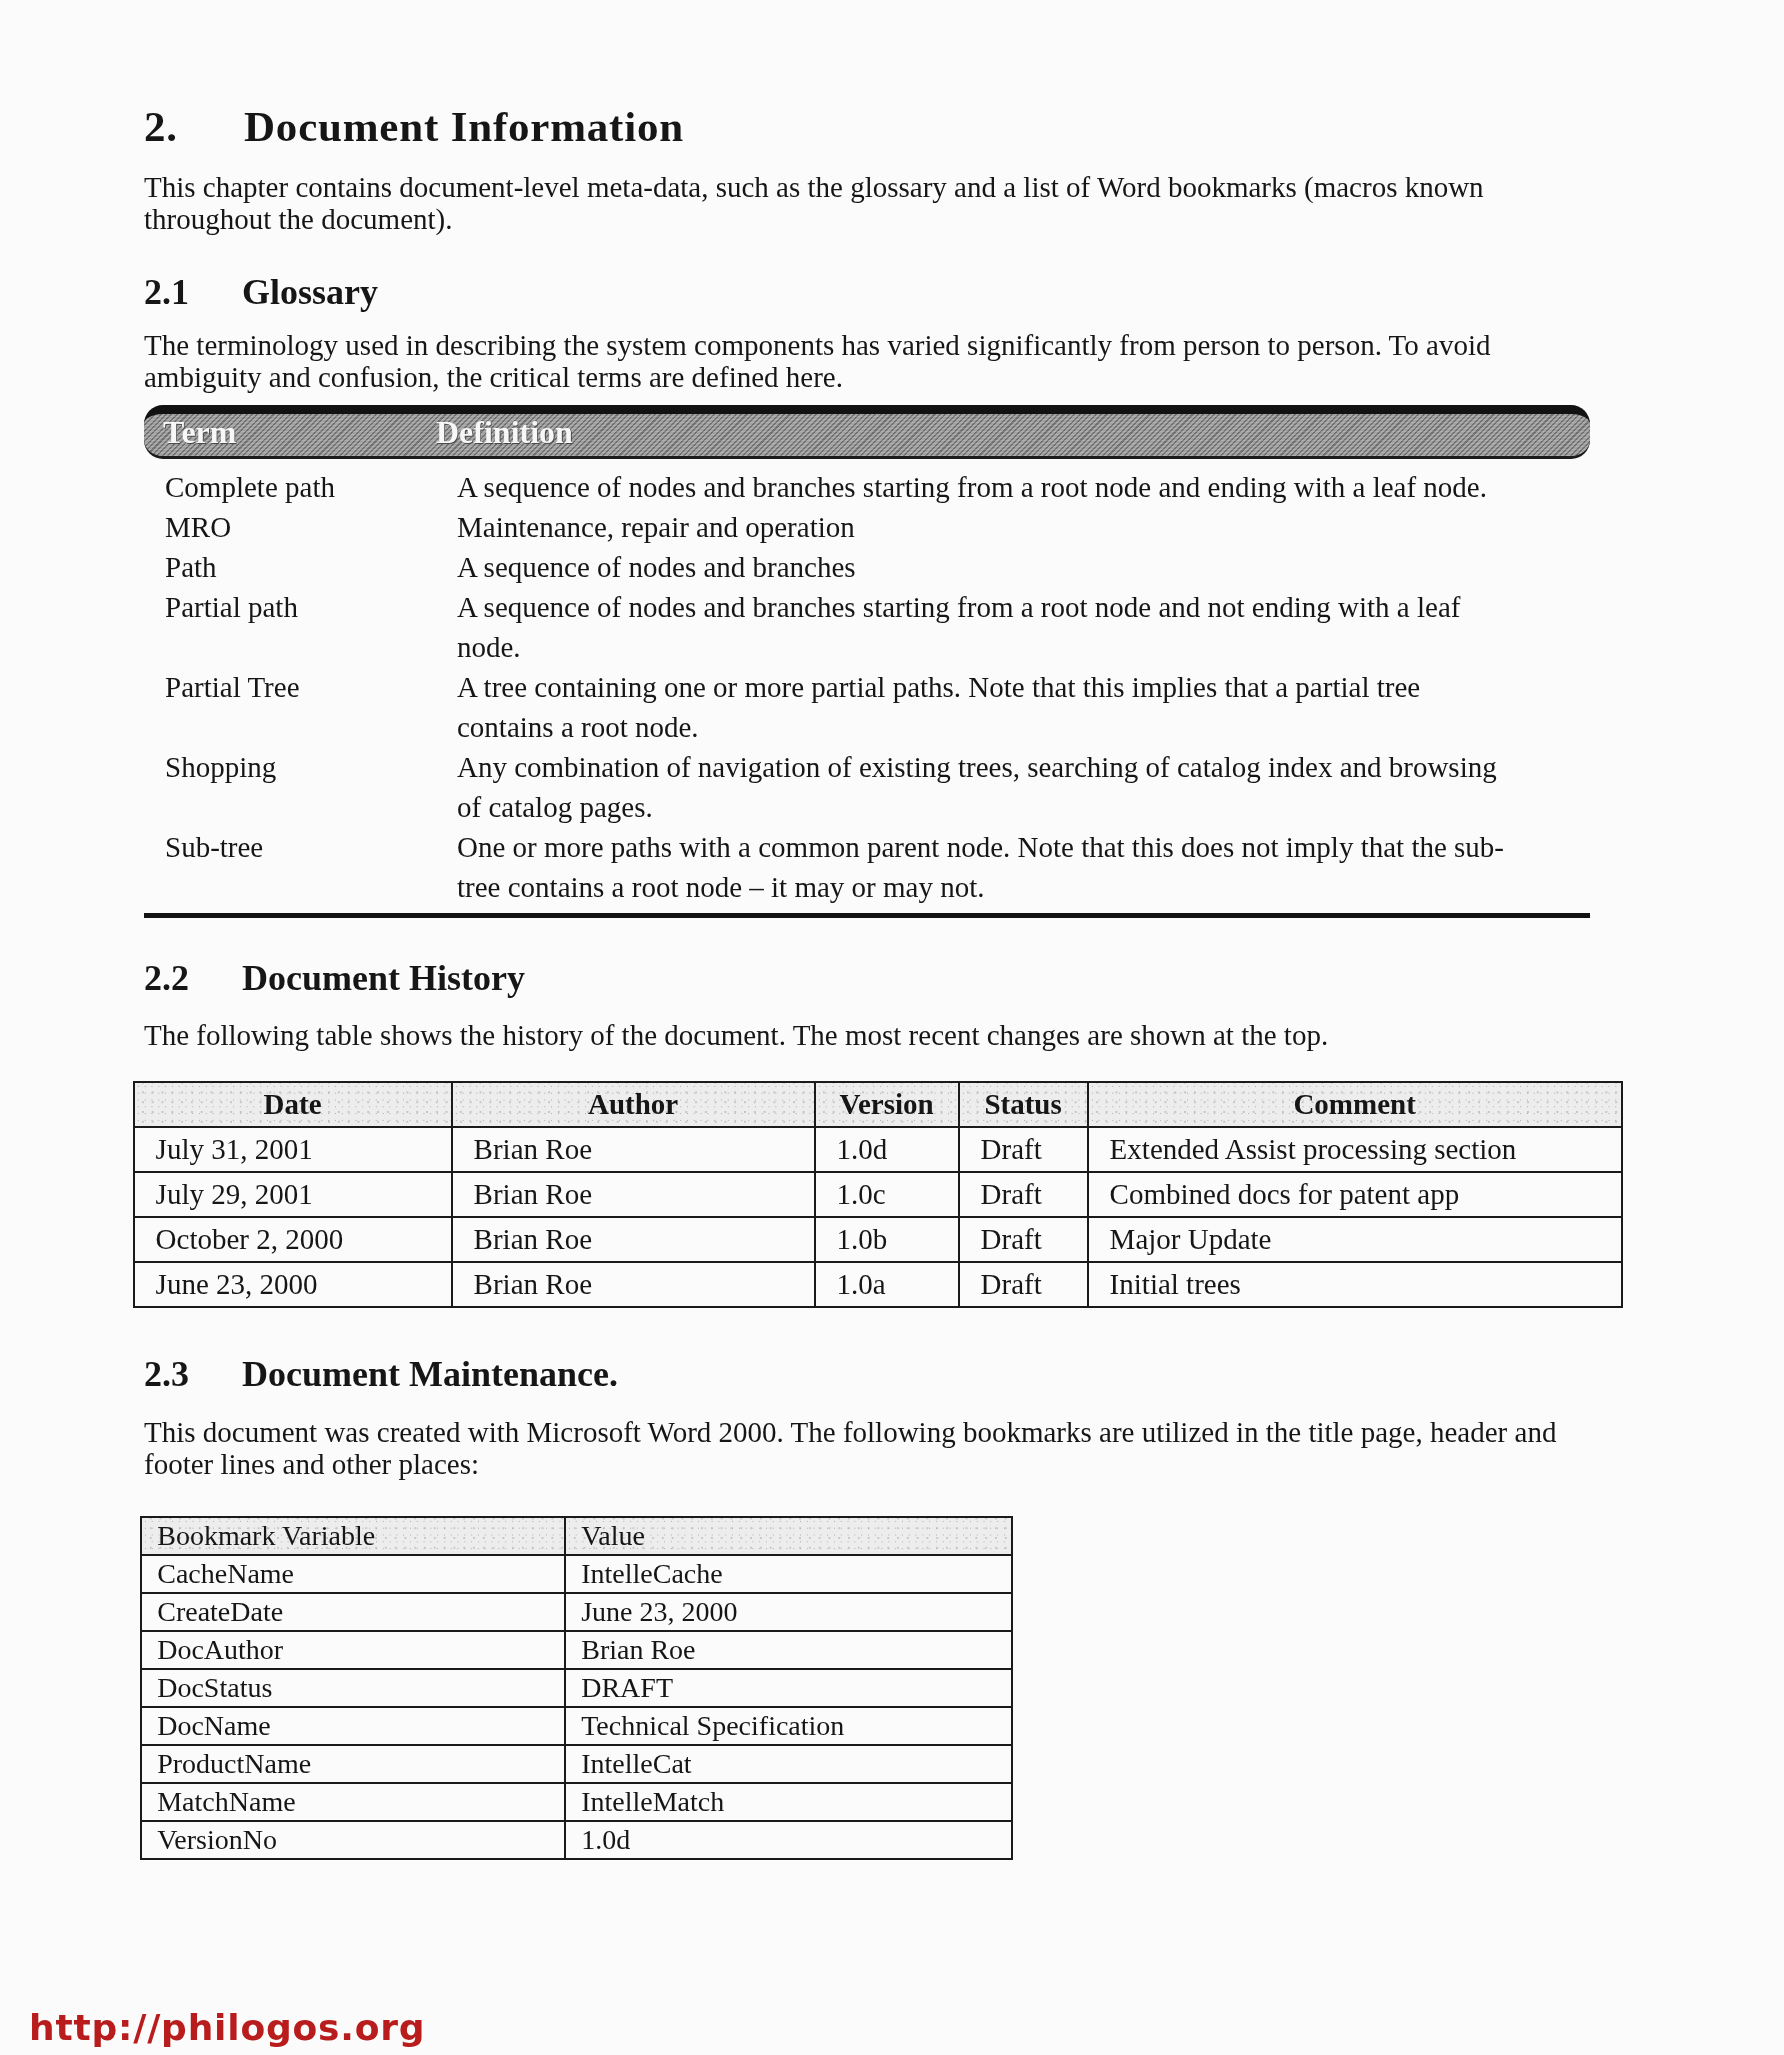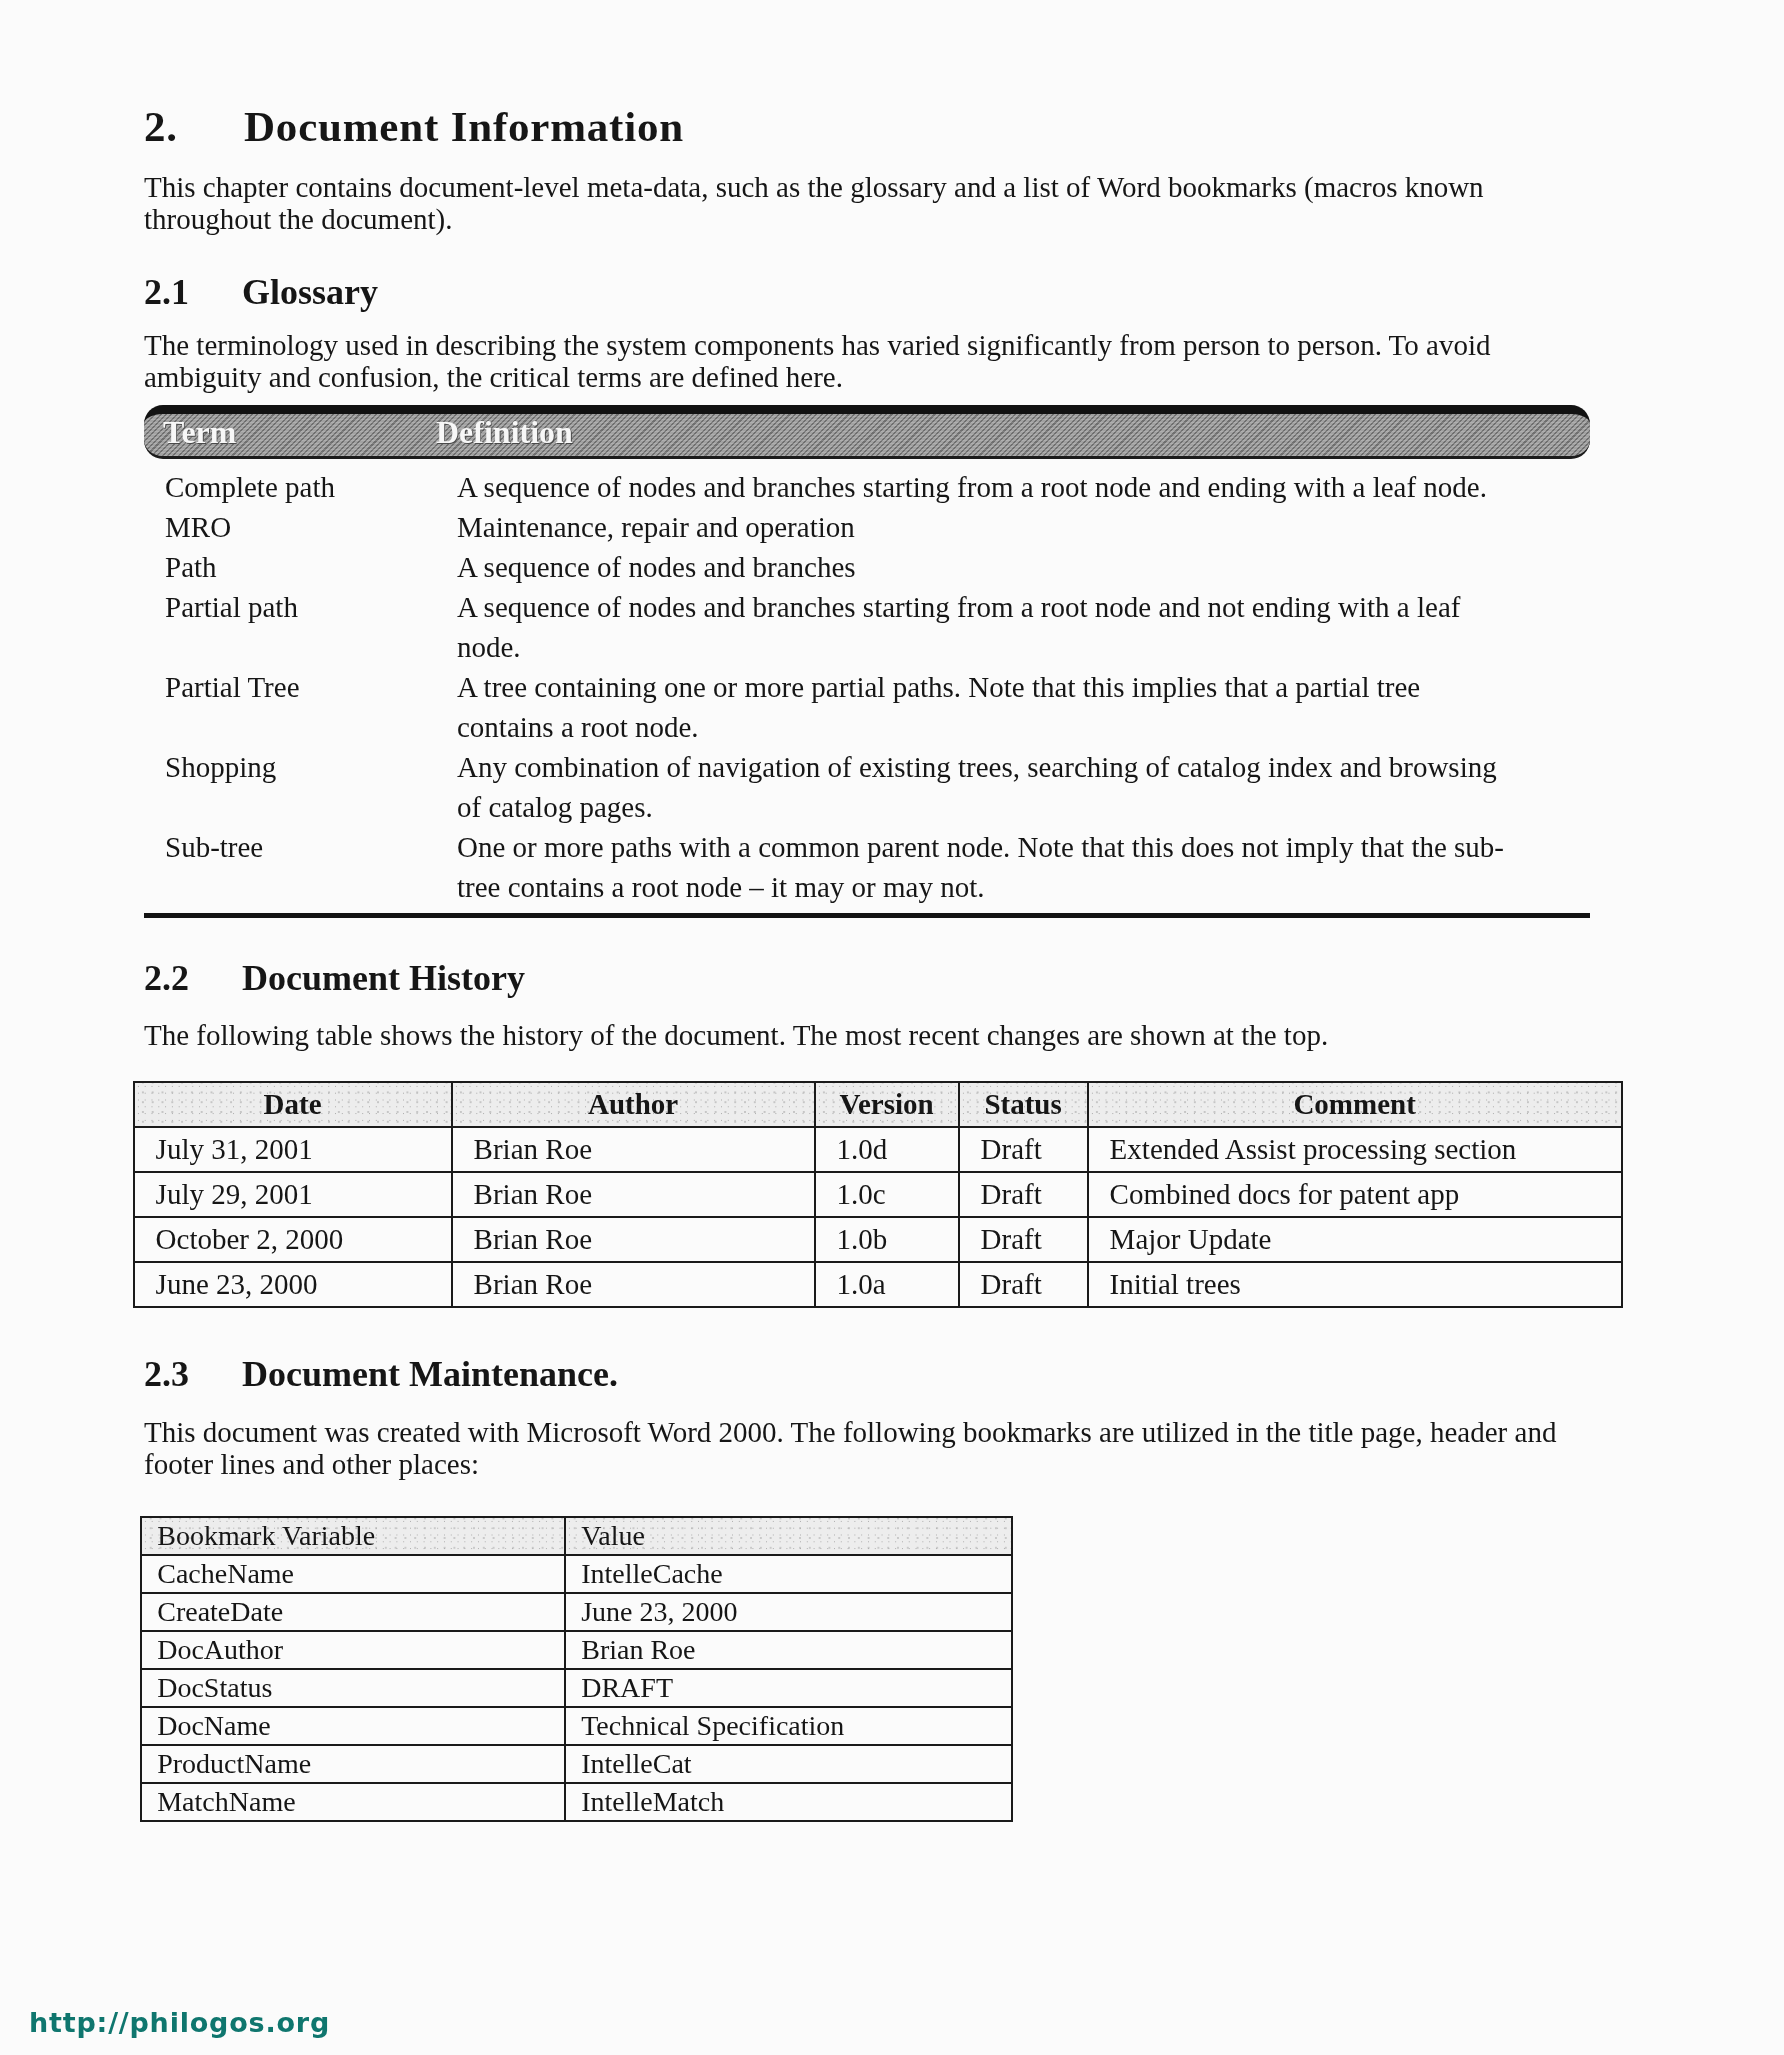--- a/index.html
+++ b/index.html
@@ -97,22 +97,22 @@
       radial-gradient(circle, #c9c9c9 0.7px, transparent 0.9px);
     background-size:6.8px 6.8px, 9.8px 9.8px;
     background-position:0 0, 3.8px 5.3px;
   }
   .w-var{width:424px;} .w-val{width:447px;}
 
   
   .watermark{
     position:absolute;left:29px;top:2007px;
     font-family:"DejaVu Sans", sans-serif;
-    font-weight:bold;font-size:27px;
-    color:#0f766e;letter-spacing:0.8px;
+    font-weight:bold;font-size:36px;
+    color:#b91c1c;letter-spacing:0.8px;
   }
 </style>
 </head>
 <body>
 
 <div class="content">
 
   <h1 class="h-chapter">
     <span class="num">2.</span>
     <span>Document Information</span>
@@ -252,19 +252,23 @@
       <td>Technical Specification</td>
     </tr>
     <tr>
       <td>ProductName</td>
       <td>IntelleCat</td>
     </tr>
     <tr>
       <td>MatchName</td>
       <td>IntelleMatch</td>
     </tr>
+    <tr>
+      <td>VersionNo</td>
+      <td>1.0d</td>
+    </tr>
   </tbody>
     </table>
 
 </div>
 
 <div class="watermark">http://philogos.org</div>
 
 
 </body></html>

